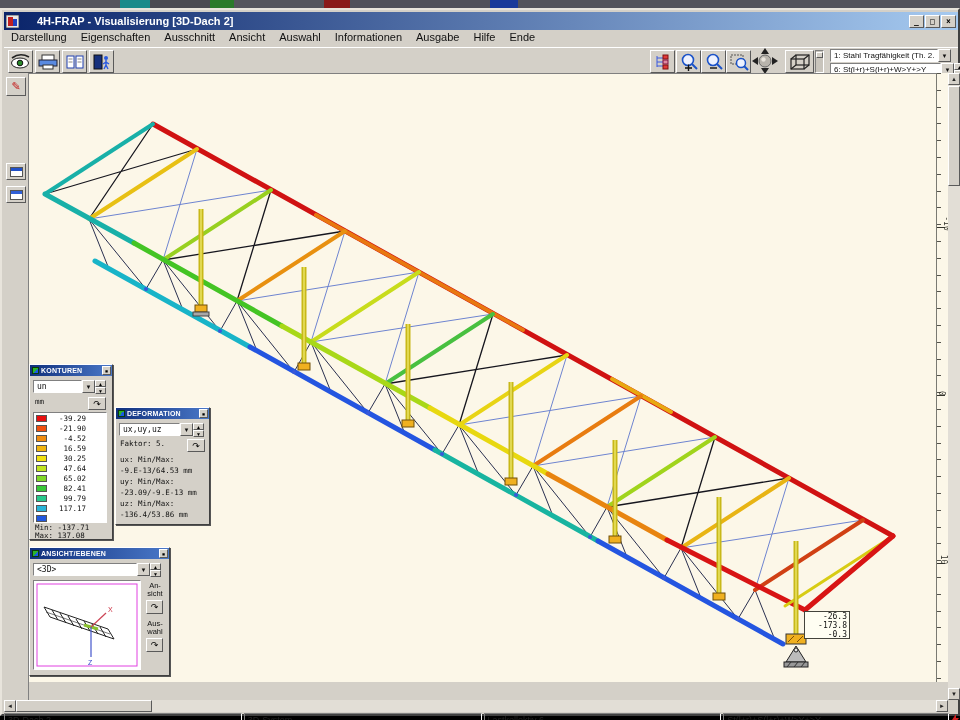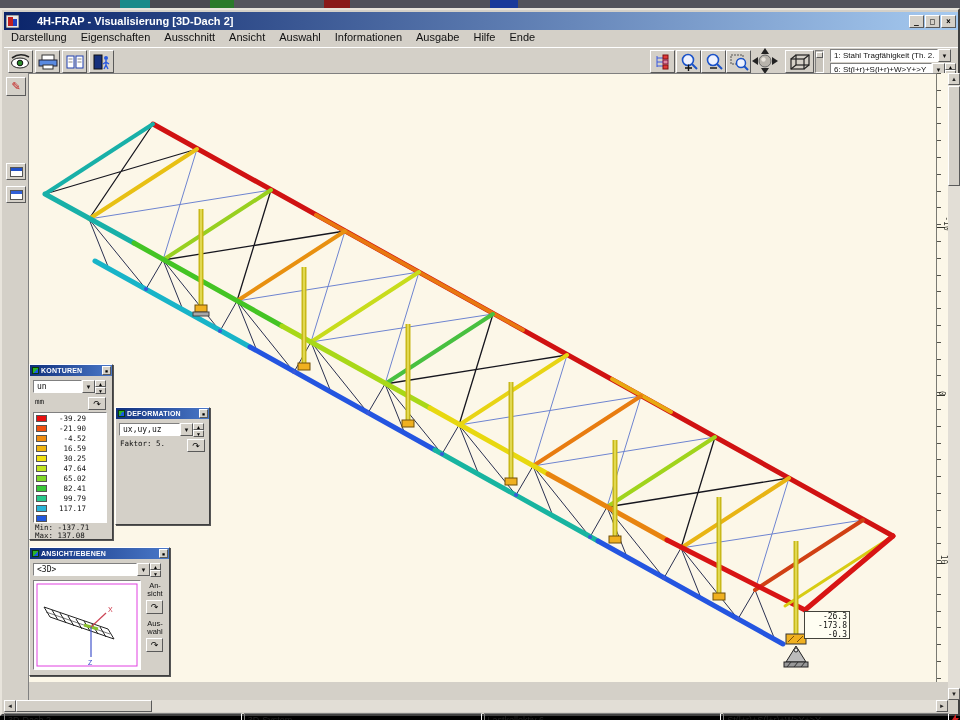--- a/index.html
+++ b/index.html
@@ -194,21 +194,21 @@
     <div class="abs sunken2" style="left:811px;top:2px;width:9px;height:23px;background:#c8c4bc">
       <div class="btn3d" style="width:7px;height:6px;margin-top:1px"></div>
     </div>
 
     <div class="combo" style="left:826px;top:1px">
       <div class="field" style="width:108px">1: Stahl Tragfähigkeit (Th. 2. O</div>
       <div class="btn3d dbtn">▼</div>
     </div>
 
     <div class="combo" style="left:826px;top:15px">
-      <div class="field" style="width:102px">6: St(l+r)+S(l+r)+W&gt;Y+&gt;Y</div>
+      <div class="field" style="width:111px">6: St(l+r)+S(l+r)+W&gt;Y+&gt;Y</div>
       <div class="btn3d dbtn">▼</div>
       <div class="spin">
         <div class="btn3d">▲</div>
         <div class="btn3d">▼</div>
       </div>
     </div>
   </div>
 
   <div class="abs chrome" id="leftstrip">
     <div class="btn3d abs" style="left:2px;top:4px;width:20px;height:19px">
@@ -420,20 +420,28 @@
         <div class="spin">
           <div class="btn3d">▲</div>
           <div class="btn3d">▼</div>
         </div>
       </div>
       <span class="abs mono ptext-line" style="left:4px;top:30px">Faktor:</span>
       <span class="abs mono ptext-line" style="left:40px;top:30px">5.</span>
       <div class="btn3d abs applybtn" style="left:71px;top:31px;width:18px;height:13px">
         <span>↷</span>
       </div>
+      <div class="abs mono" style="left:4px;top:46px;font-size:7.5px;line-height:11px;color:#111">
+        <div>ux: Min/Max:</div>
+        <div>-9.E-13/64.53 mm</div>
+        <div>uy: Min/Max:</div>
+        <div>-23.09/-9.E-13 mm</div>
+        <div>uz: Min/Max:</div>
+        <div>-136.4/53.86 mm</div>
+      </div>
     </div>
 
     <div class="panel" style="left:0;top:473px;width:139px;height:127px">
       <div class="ptitle">
         <div class="picon"></div>
         <div class="ptext">ANSICHT/EBENEN</div>
         <div class="btn3d pclose">▪</div>
       </div>
       <div class="combo" style="left:3px;top:15px">
         <div class="field mono" style="width:104px">&lt;3D&gt;</div>

